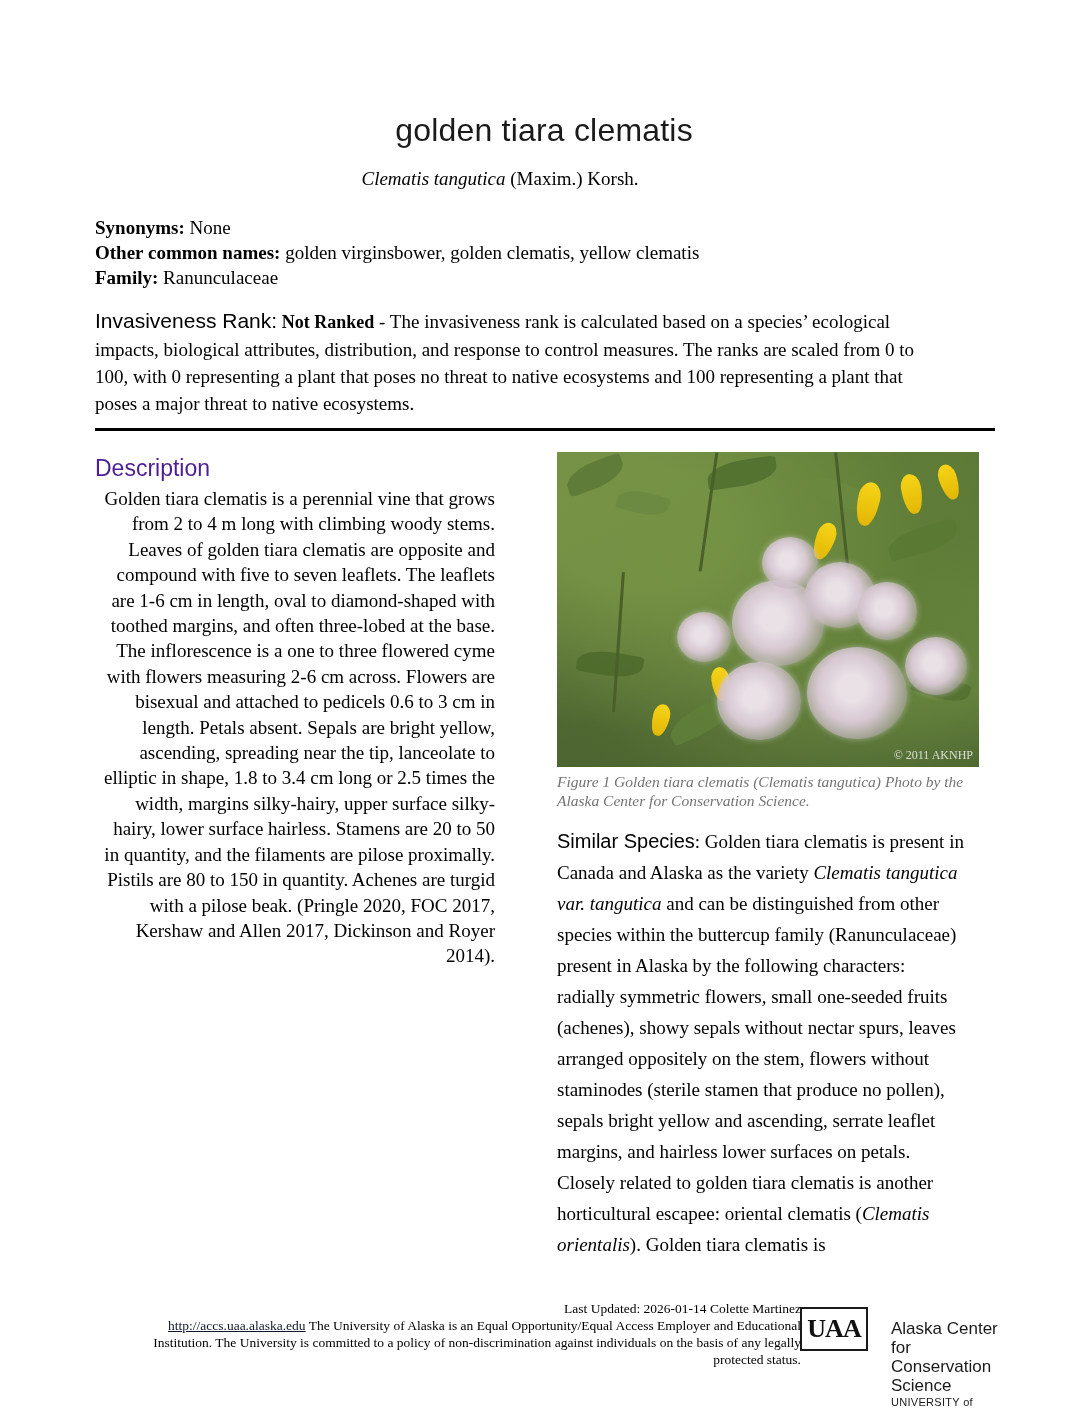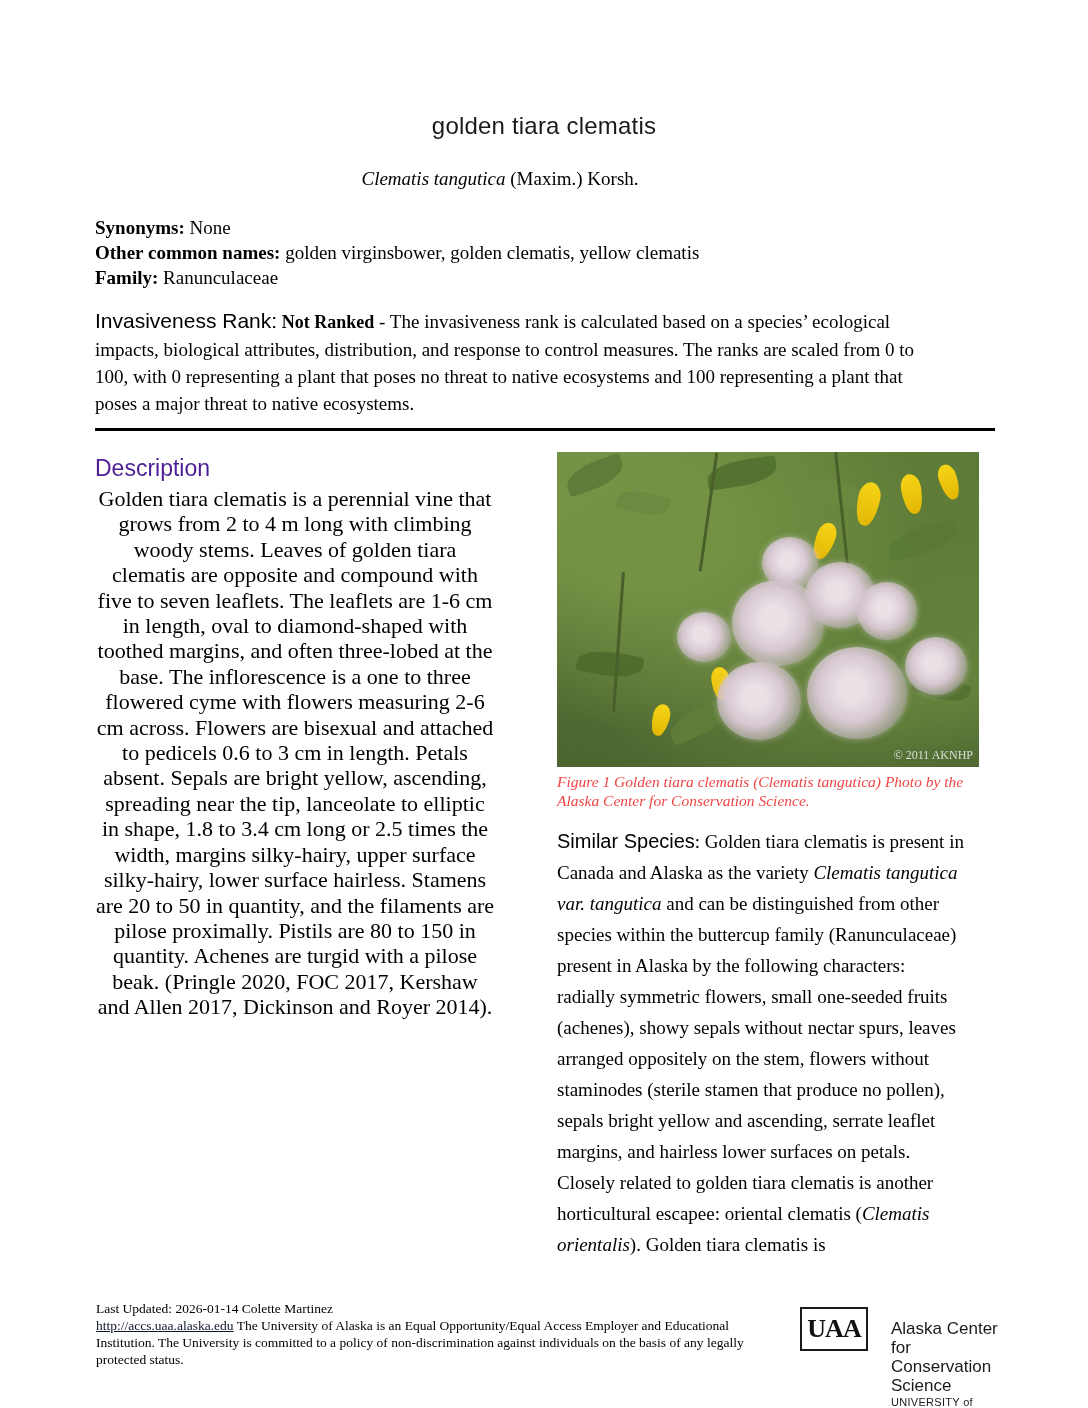--- a/index.html
+++ b/index.html
@@ -22,21 +22,21 @@
     height: 1408px;
     background: #ffffff;
   }
   
   .title {
     position: absolute;
     left: 0; top: 112px;
     width: 1088px;
     text-align: center;
     font-family: "Liberation Sans", sans-serif;
-    font-size: 24px;
+    font-size: 32px;
     font-weight: 400;
     color: #1a1a1a;
     letter-spacing: 0.2px;
   }
   .subtitle {
     position: absolute;
     left: 0; top: 168px;
     width: 1000px;
     text-align: center;
     font-size: 19px;
@@ -89,23 +89,23 @@
     width: 400px;
   }
   .section-head {
     font-family: "Liberation Sans", sans-serif;
     font-size: 23px;
     font-weight: 400;
     color: #4c1d95;
     margin-bottom: 4px;
   }
   .body-text {
-    font-size: 22px;
+    font-size: 19px;
     line-height: 25.4px;
-    text-align: center;
+    text-align: right;
   }
   
   .col-right {
     position: absolute;
     left: 557px;
     top: 452px;
     width: 410px;
   }
   .figure-img {
     width: 422px;
@@ -114,40 +114,41 @@
     position: relative;
     overflow: hidden;
     background: #3f4c2b;
   }
   .figure-caption {
     width: 412px;
     margin-top: 6px;
     font-size: 15.5px;
     line-height: 18.5px;
     font-style: italic;
-    color: #ef4444;
+    color: #737373;
   }
   .similar {
     margin-top: 16px;
     font-size: 19px;
     line-height: 31px;
   }
   .similar .sh {
     font-family: "Liberation Sans", sans-serif;
     font-size: 20px;
   }
   .similar i { font-style: italic; }
   
   .footer {
     position: absolute;
-    left: 96px;
+    left: 111px;
     top: 1300px;
     width: 690px;
     font-size: 13.5px;
     line-height: 17px;
+    text-align: right;
   }
   .footer a {
     color: #0f172a;
     text-decoration: underline;
   }
   .logo {
     position: absolute;
     left: 800px;
     top: 1303px;
     width: 200px;

